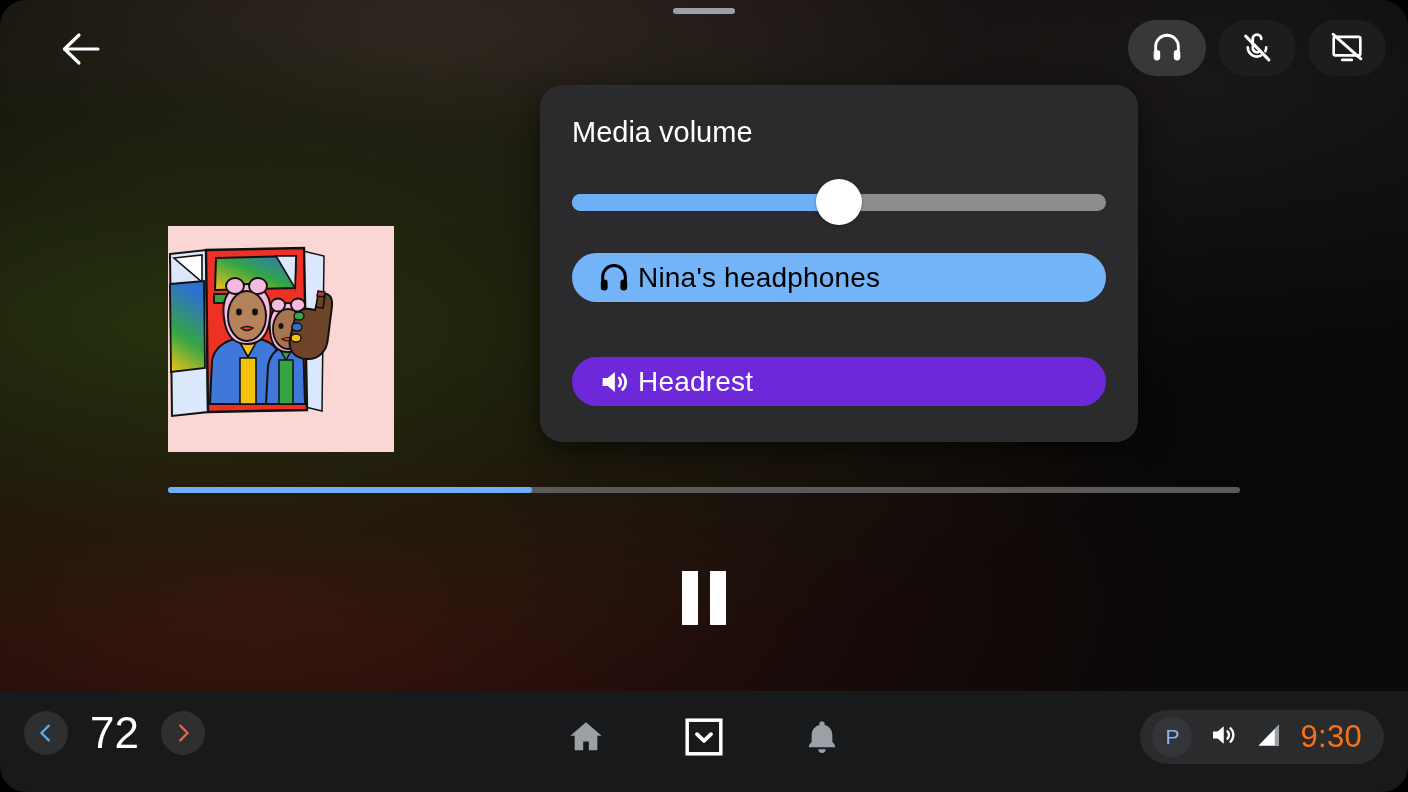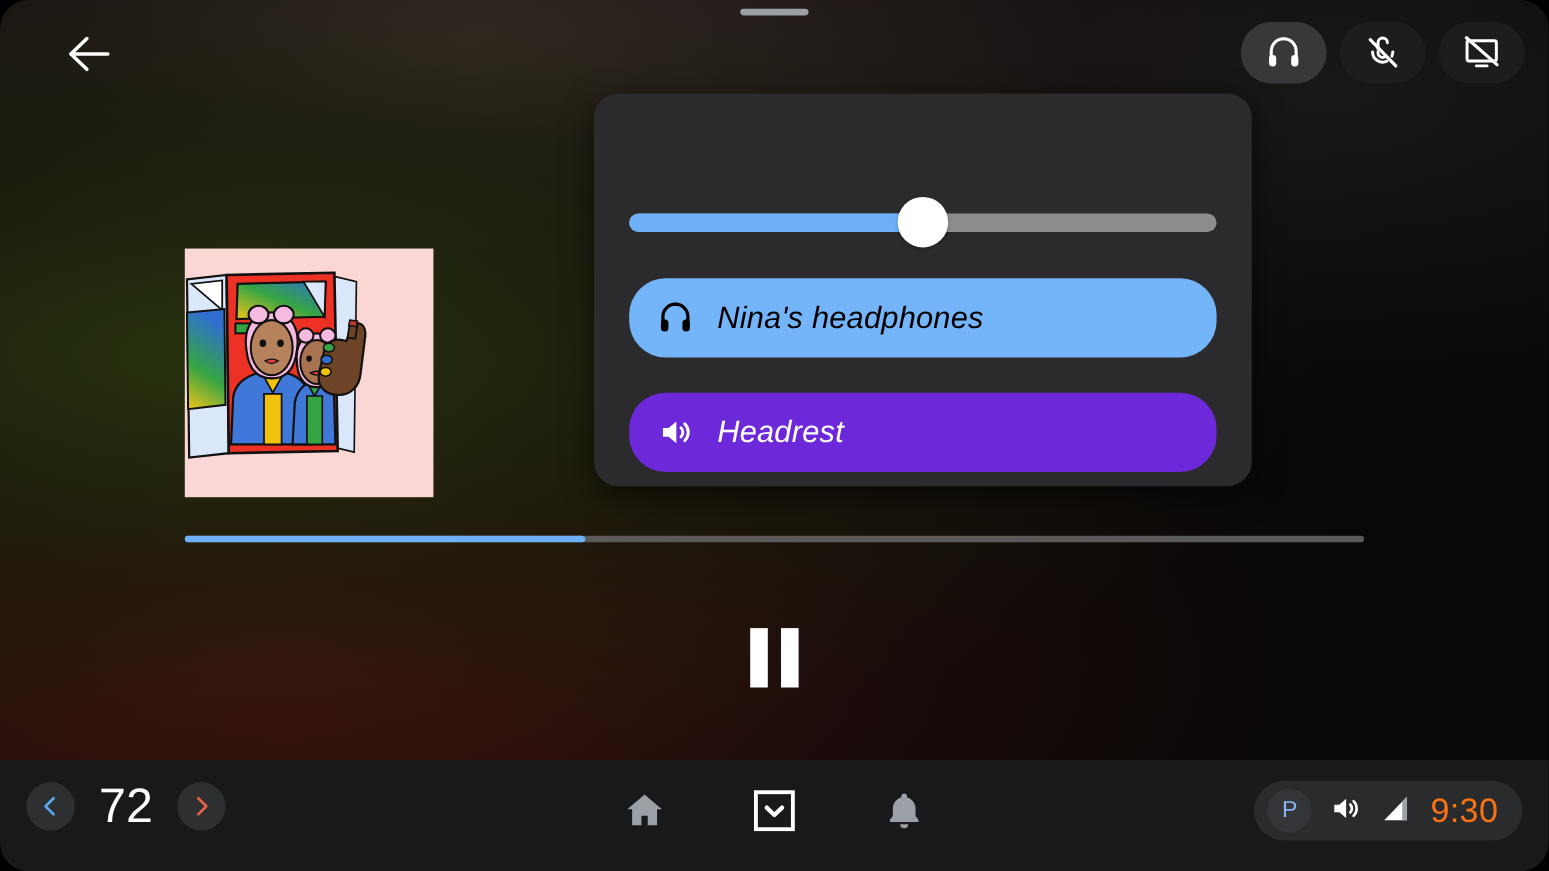--- a/index.html
+++ b/index.html
@@ -158,26 +158,25 @@
     width:46px; height:46px;
     border-radius:50%;
     background:#fff;
     transform:translateX(-23px);
     box-shadow:0 1px 3px rgba(0,0,0,0.35);
   }
 
   .out-row {
     position:absolute;
     left:32px;
-    width:534px; height:72px;
+    width:534px; height:49px;
     border-radius:33px;
     display:flex; align-items:center;
     padding-left:24px;
-    gap:20px;
-    font-style:italic;
+    gap:6px;
   }
   .out-row.row0 { top:168px; background:#74b4f8; }
   .out-row.row1 { top:272px; background:#6d28d9; }
   .out-label { font-size:28px; letter-spacing:0.2px; }
   .out-row.row0 .out-label { color:#000; }
   .out-row.row1 .out-label { color:#fff; }
   .out-icon { display:flex; align-items:center; justify-content:center; width:36px; }
 
   
   .sysbar {
@@ -350,20 +349,21 @@
 
     <div class="transport">
       <div class="pause-btn">
         <div class="pause-bar"></div>
         <div class="pause-bar"></div>
       </div>
     </div>
 
     <div class="vol-panel">
 
+      <div class="vol-title">Media volume</div>
 
       <div class="vol-slider">
         <div class="vol-track"></div>
         <div class="vol-fill" id="vol-fill" style="width: 50%;"></div>
         <div class="vol-thumb" id="vol-thumb" style="left: 50%;"></div>
       </div>
 
       <div class="out-row row0">
         <span class="out-icon">
           <svg width="34" height="34" viewBox="0 0 24 24">

